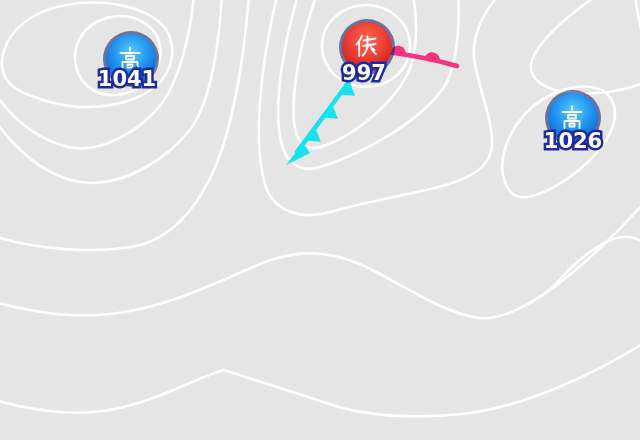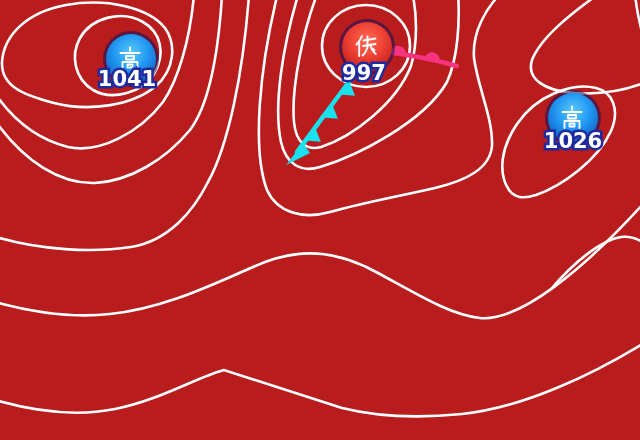--- a/index.html
+++ b/index.html
@@ -1,16 +1,16 @@
 <!DOCTYPE html>
 <html><head>
 <meta charset="utf-8">
 <style>
   html,body{margin:0;padding:0;background:#000;}
-  #stage{position:relative;width:640px;height:440px;background:#b91c1c;overflow:hidden;
+  #stage{position:relative;width:640px;height:440px;background:#e5e5e5;overflow:hidden;
          font-family:"DejaVu Sans","Liberation Sans",sans-serif;}
   #weather-svg{position:absolute;left:0;top:0;}
   .pressure-value{font-family:"DejaVu Sans","Liberation Sans",sans-serif;
                   font-weight:bold;font-size:21px;fill:#fff;stroke:#1E2B9E;stroke-width:5px;
                   paint-order:stroke;text-anchor:middle;}
 </style>
 </head>
 <body>
 
 <div id="stage">

